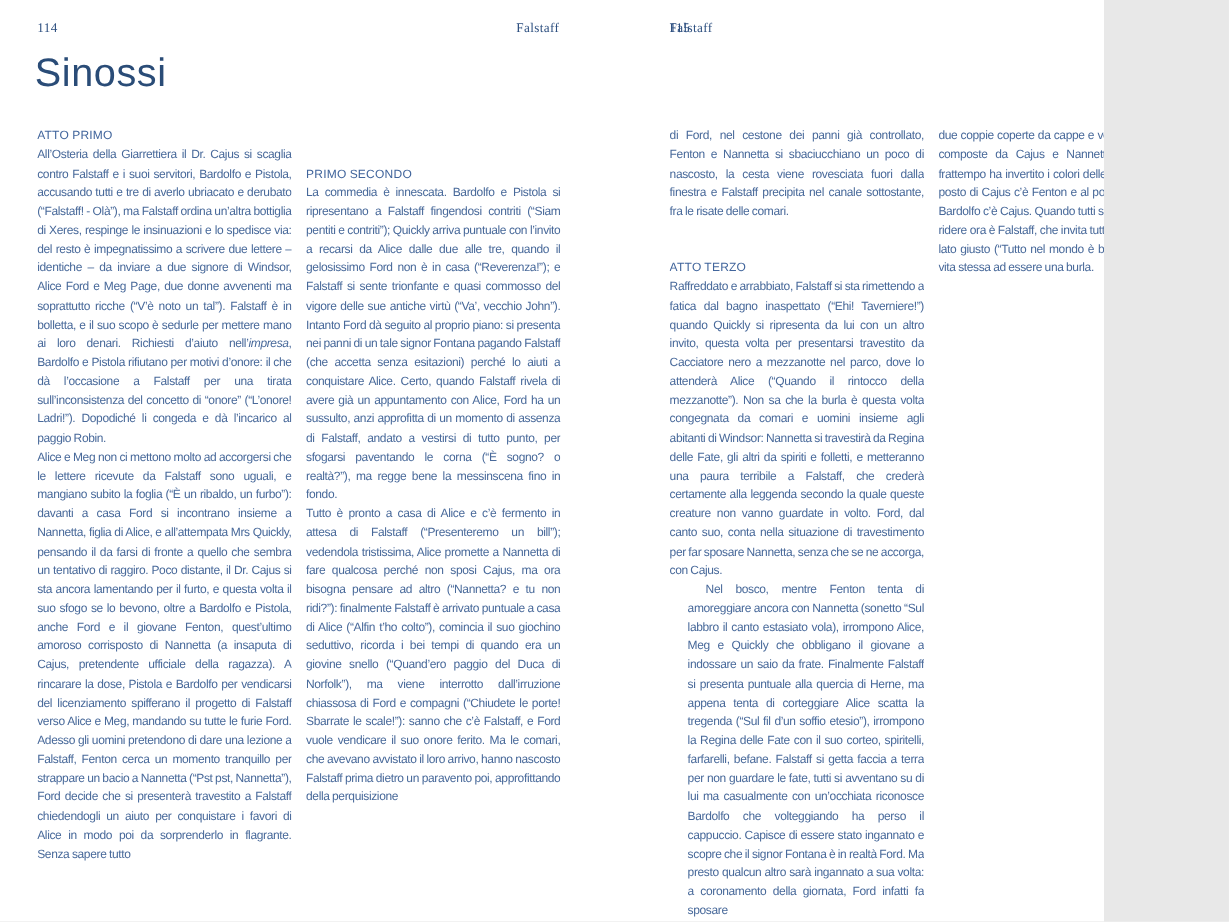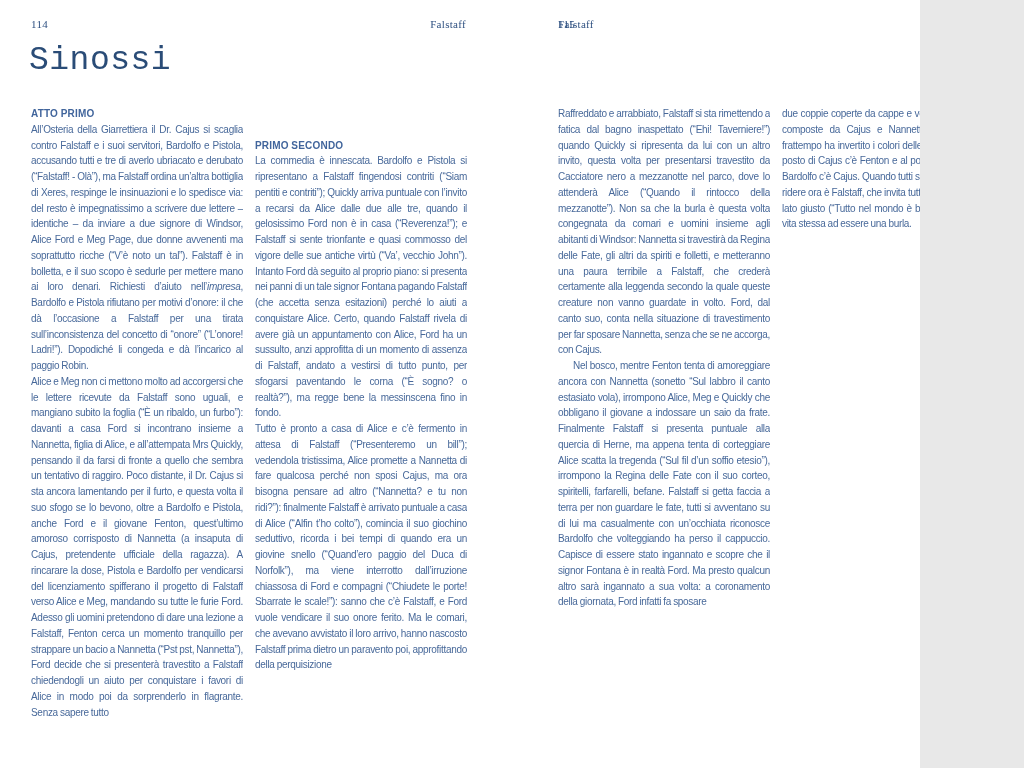--- a/index.html
+++ b/index.html
@@ -29,21 +29,21 @@
   .head-left    { left: 31px;  width: 435px; text-align: right; }
   .head-right   { left: 558px; }
   .folio-right  { left: 558px; width: 435px; text-align: left; }
 
   
   .page-title {
     position: absolute;
     left: 29px;
     top: 42px;
     margin: 0;
-    font-family: Liberation Mono, monospace;
+    font-family: Liberation Sans, sans-serif;
     font-weight: 400;
     font-size: 33px;
     letter-spacing: 0.5px;
     color: var(--text-title, #2a4c77);
   }
 
   
   .col {
     position: absolute;
     top: 106px;
@@ -60,29 +60,29 @@
     color: var(--text-body, #48699a);
   }
   .col-1 { left: 31px;  }
   .col-2 { left: 255px; }
   .col-3 { left: 558px; }
   .col-4 { left: 782px; }
 
   .atto-heading {
     margin: 0;
     font-size: 10px;
-    font-weight: 700;
+    font-weight: 400;
     letter-spacing: 0.2px;
     text-align: left;
     color: var(--text-heading, #41659c);
   }
   .atto-heading.space-above { margin-top: 31.5px; }
 
   .col p { margin: 0; }
-  .col p.indent { text-indent: 15px; }
+  .col p.indent { text-indent: 15px; margin-left: 15px; }
   .col em { font-style: italic; }
 </style>
 </head>
 <body>
 
 <div class="canvas">
 
   <span class="runhead folio-left">114</span>
   <span class="runhead head-left">Falstaff</span>
   <span class="runhead head-right">Falstaff</span>
@@ -96,20 +96,22 @@
     <p>Alice e Meg non ci mettono molto ad accorgersi che le lettere ricevute da Falstaff sono uguali, e mangiano subito la foglia (“È un ribaldo, un furbo”): davanti a casa Ford si incontrano insieme a Nannetta, figlia di Alice, e all’attempata Mrs Quickly, pensando il da farsi di fronte a quello che sembra un tentativo di raggiro. Poco distante, il Dr. Cajus si sta ancora lamentando per il furto, e questa volta il suo sfogo se lo bevono, oltre a Bardolfo e Pistola, anche Ford e il giovane Fenton, quest’ultimo amoroso corrisposto di Nannetta (a insaputa di Cajus, pretendente ufficiale della ragazza). A rincarare la dose, Pistola e Bardolfo per vendicarsi del licenziamento spifferano il progetto di Falstaff verso Alice e Meg, mandando su tutte le furie Ford. Adesso gli uomini pretendono di dare una lezione a Falstaff, Fenton cerca un momento tranquillo per strappare un bacio a Nannetta (“Pst pst, Nannetta”), Ford decide che si presenterà travestito a Falstaff chiedendogli un aiuto per conquistare i favori di Alice in modo poi da sorprenderlo in flagrante. Senza sapere tutto</p>
   </div>
 
   <div class="col col-2">
     <h3 class="atto-heading space-above">PRIMO SECONDO</h3>
     <p>La commedia è innescata. Bardolfo e Pistola si ripresentano a Falstaff fingendosi contriti (“Siam pentiti e contriti”); Quickly arriva puntuale con l’invito a recarsi da Alice dalle due alle tre, quando il gelosissimo Ford non è in casa (“Reverenza!”); e Falstaff si sente trionfante e quasi commosso del vigore delle sue antiche virtù (“Va’, vecchio John”). Intanto Ford dà seguito al proprio piano: si presenta nei panni di un tale signor Fontana pagando Falstaff (che accetta senza esitazioni) perché lo aiuti a conquistare Alice. Certo, quando Falstaff rivela di avere già un appuntamento con Alice, Ford ha un sussulto, anzi approfitta di un momento di assenza di Falstaff, andato a vestirsi di tutto punto, per sfogarsi paventando le corna (“È sogno? o realtà?”), ma regge bene la messinscena fino in fondo.</p>
     <p>Tutto è pronto a casa di Alice e c’è fermento in attesa di Falstaff (“Presenteremo un bill”); vedendola tristissima, Alice promette a Nannetta di fare qualcosa perché non sposi Cajus, ma ora bisogna pensare ad altro (“Nannetta? e tu non ridi?”): finalmente Falstaff è arrivato puntuale a casa di Alice (“Alfin t’ho colto”), comincia il suo giochino seduttivo, ricorda i bei tempi di quando era un giovine snello (“Quand’ero paggio del Duca di Norfolk”), ma viene interrotto dall’irruzione chiassosa di Ford e compagni (“Chiudete le porte! Sbarrate le scale!”): sanno che c’è Falstaff, e Ford vuole vendicare il suo onore ferito. Ma le comari, che avevano avvistato il loro arrivo, hanno nascosto Falstaff prima dietro un paravento poi, approfittando della perquisizione</p>
   </div>
 
   <div class="col col-3">
+    <p>di Ford, nel cestone dei panni già controllato, Fenton e Nannetta si sbaciucchiano un poco di nascosto, la cesta viene rovesciata fuori dalla finestra e Falstaff precipita nel canale sottostante, fra le risate delle comari.</p>
+    <h3 class="atto-heading space-above">ATTO TERZO</h3>
     <p>Raffreddato e arrabbiato, Falstaff si sta rimettendo a fatica dal bagno inaspettato (“Ehi! Taverniere!”) quando Quickly si ripresenta da lui con un altro invito, questa volta per presentarsi travestito da Cacciatore nero a mezzanotte nel parco, dove lo attenderà Alice (“Quando il rintocco della mezzanotte”). Non sa che la burla è questa volta congegnata da comari e uomini insieme agli abitanti di Windsor: Nannetta si travestirà da Regina delle Fate, gli altri da spiriti e folletti, e metteranno una paura terribile a Falstaff, che crederà certamente alla leggenda secondo la quale queste creature non vanno guardate in volto. Ford, dal canto suo, conta nella situazione di travestimento per far sposare Nannetta, senza che se ne accorga, con Cajus.</p>
     <p class="indent">Nel bosco, mentre Fenton tenta di amoreggiare ancora con Nannetta (sonetto “Sul labbro il canto estasiato vola), irrompono Alice, Meg e Quickly che obbligano il giovane a indossare un saio da frate. Finalmente Falstaff si presenta puntuale alla quercia di Herne, ma appena tenta di corteggiare Alice scatta la tregenda (“Sul fil d’un soffio etesio”), irrompono la Regina delle Fate con il suo corteo, spiritelli, farfarelli, befane. Falstaff si getta faccia a terra per non guardare le fate, tutti si avventano su di lui ma casualmente con un’occhiata riconosce Bardolfo che volteggiando ha perso il cappuccio. Capisce di essere stato ingannato e scopre che il signor Fontana è in realtà Ford. Ma presto qualcun altro sarà ingannato a sua volta: a coronamento della giornata, Ford infatti fa sposare</p>
   </div>
 
   <div class="col col-4">
     <p>due coppie coperte da cappe e veli, una delle quali composte da Cajus e Nannetta, ma Alice nel frattempo ha invertito i colori delle cappe, per cui al posto di Cajus c’è Fenton e al posto della sposa di Bardolfo c’è Cajus. Quando tutti se ne accorgono, a ridere ora è Falstaff, che invita tutti a prenderla per il lato giusto (“Tutto nel mondo è burla”), poiché è la vita stessa ad essere una burla.</p>
   </div>
 
 </div>
 

